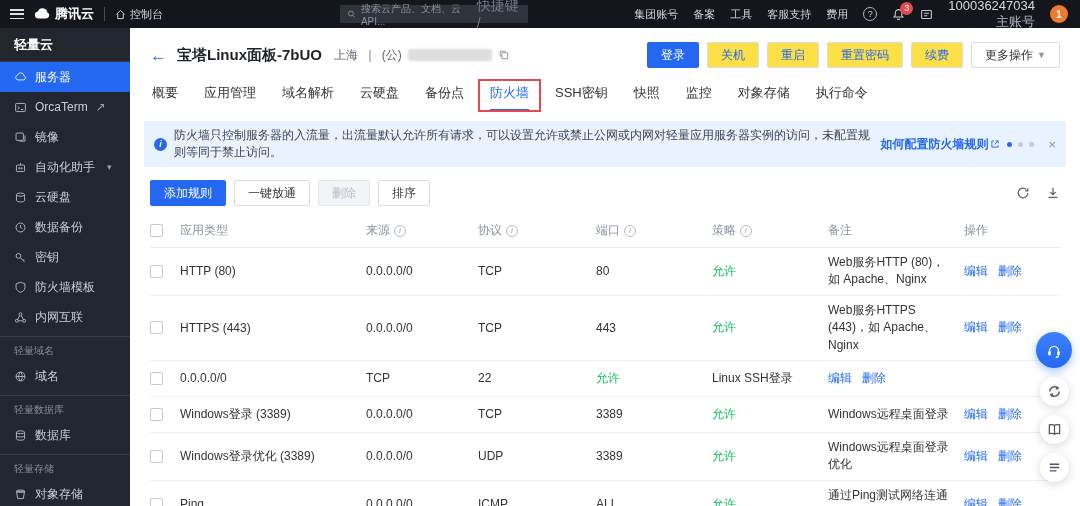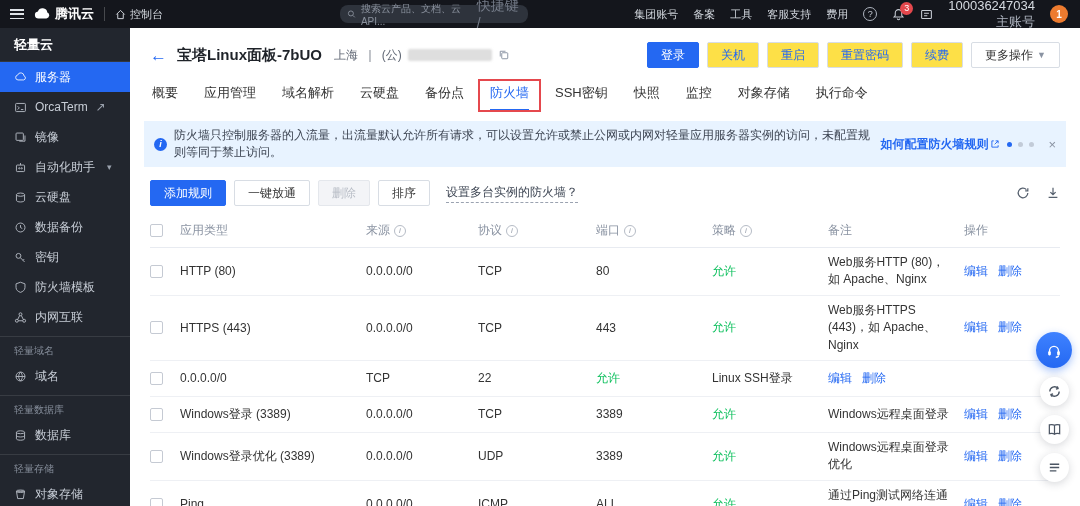--- a/index.html
+++ b/index.html
@@ -8,21 +8,21 @@
   .app { position:relative; width:1080px; height:506px; overflow:hidden; }
 
   
   .topbar { position:absolute; top:0; left:0; right:0; height:28px; background:#14161c; display:flex; align-items:center; color:#c7ccd4; font-size:11px; z-index:30; }
   .tb-left { display:flex; align-items:center; gap:10px; padding-left:10px;text-align:right; }
   .hamburger { width:14px; height:10px; display:flex; flex-direction:column; justify-content:space-between; cursor:pointer; }
   .hamburger i { display:block; height:1.5px; background:#dfe3e8; }
   .logo { display:flex; align-items:center; gap:5px; color:#fff; font-size:13px; font-weight:bold; }
   .tb-divider { width:1px; height:14px; background:rgba(255,255,255,.22); }
   .console { display:flex; align-items:center; gap:4px; color:#d5dae0; }
-  .tb-search { position:absolute; left:340px; top:5px; width:188px; height:18px; background:#2e333c; border-radius:8px; display:flex; align-items:center; gap:5px; padding:0 7px; color:#8a919d; font-size:10px; cursor:text; }
+  .tb-search { position:absolute; left:340px; top:5px; width:188px; height:18px; background:#2e333c; border-radius:1px; display:flex; align-items:center; gap:5px; padding:0 7px; color:#8a919d; font-size:10px; cursor:text; }
   .tb-shortcut { margin-left:auto; color:#747b88; font-size:14px; }
   .tb-right { margin-left:auto; display:flex; align-items:center; gap:15px; padding-right:12px; }
   .tb-nav-item { color:#cfd4db; cursor:pointer; white-space:nowrap; }
   .help-circle { width:14px; height:14px; border:1px solid #aeb4bf; border-radius:50%; display:flex; align-items:center; justify-content:center; font-size:9px; color:#c3c8d1; cursor:pointer; }
   .bell-wrap { position:relative; cursor:pointer; display:flex; }
   .badge { position:absolute; top:-6px; right:-8px; min-width:13px; height:13px; padding:0 3px; background:#e5484d; color:#fff; font-size:9px; border-radius:7px; display:flex; align-items:center; justify-content:center; }
   .account { text-align:right; font-size:13px; line-height:1.2; color:#aeb4bf; cursor:pointer; }
   .account .acc-id { color:#d5dae0; }
   .avatar { width:18px; height:18px; border-radius:50%; background:#ed7b2f; color:#fff; font-size:10px; font-weight:bold; display:flex; align-items:center; justify-content:center; cursor:pointer; }
 
@@ -313,21 +313,20 @@
         <span class="dot"></span>
         <span class="banner-close">×</span>
       </span>
     </div>
 
     <div class="toolbar">
       <button class="btn btn-primary">添加规则</button>
       <button class="btn btn-default">一键放通</button>
       <button class="btn btn-disabled">删除</button>
       <button class="btn btn-default">排序</button>
-      <span class="multi-tip">设置多台实例的防火墙？</span>
       <span class="tool-icons">
         <span>
           <svg width="14" height="14" viewBox="0 0 16 16" fill="none" stroke="currentColor" stroke-width="1.4">
               <path d="M13.5 8a5.5 5.5 0 1 1-1.6-3.9"></path>
               <path d="M13.5 2.5v3h-3"></path>
             </svg>
         </span>
         <span>
           <svg width="14" height="14" viewBox="0 0 16 16" fill="none" stroke="currentColor" stroke-width="1.4">
               <path d="M8 2v8M5 7l3 3 3-3M3 13h10"></path>

